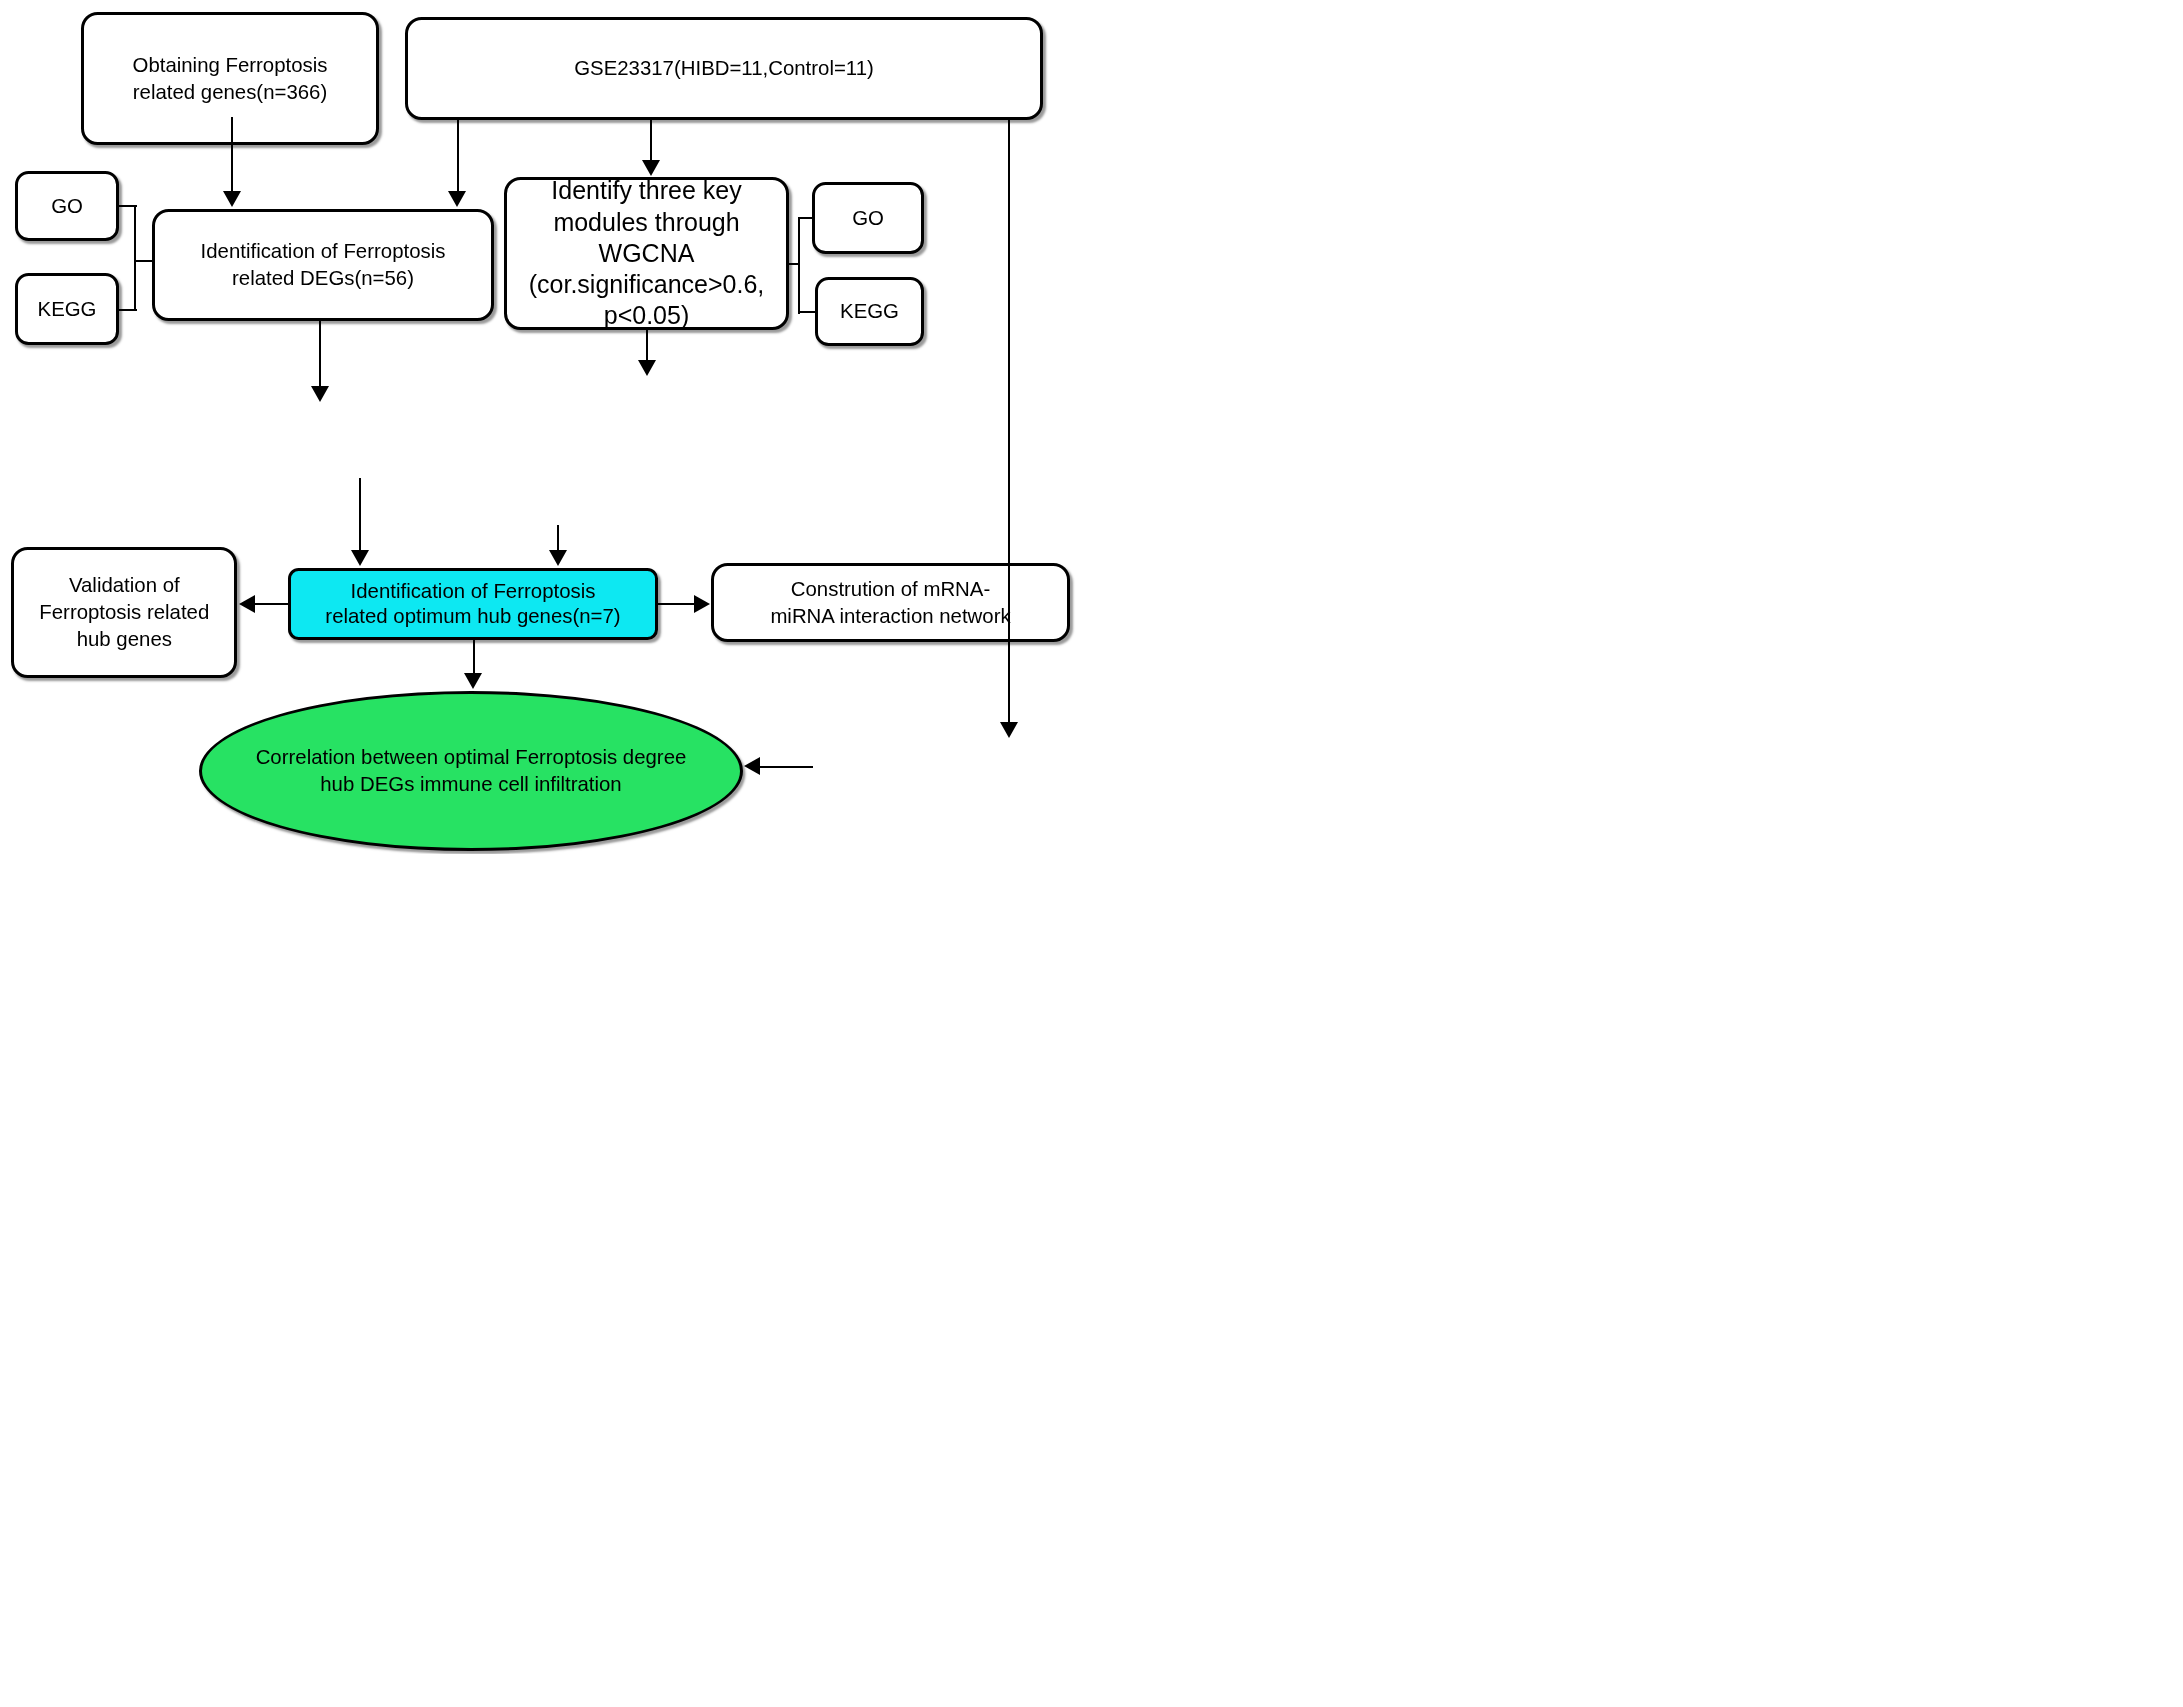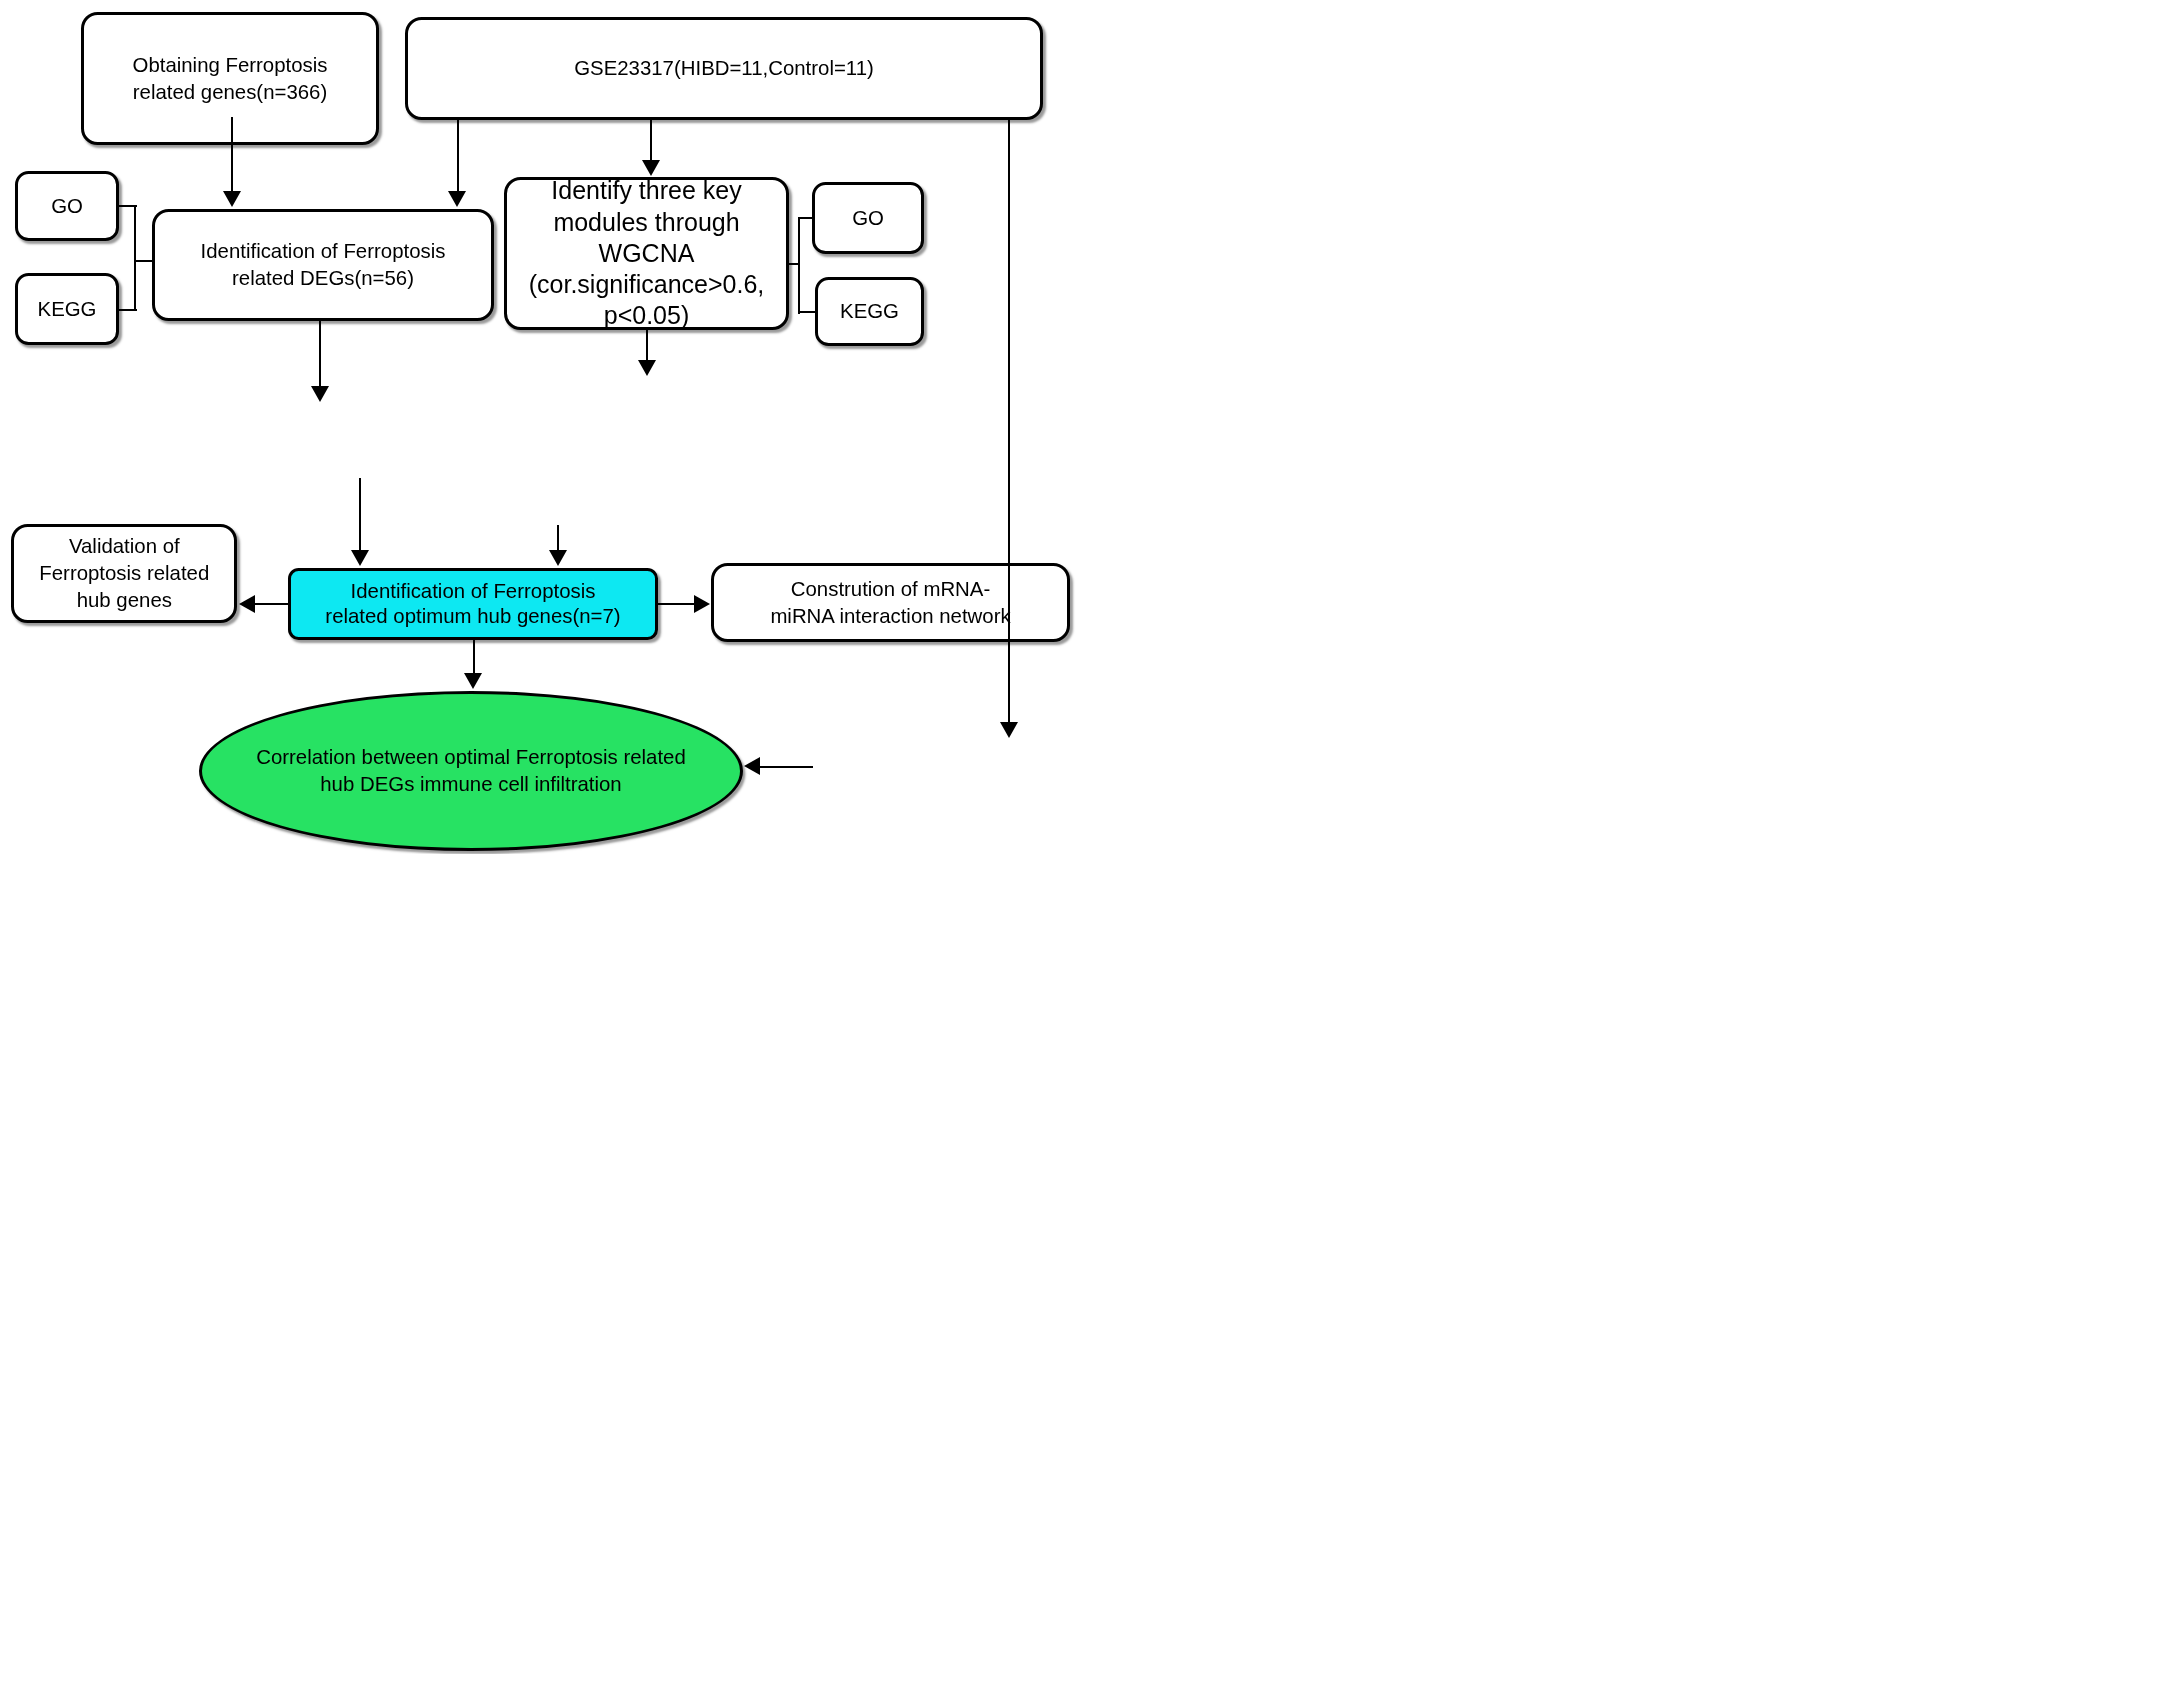--- a/index.html
+++ b/index.html
@@ -86,31 +86,31 @@
 WGCNA
 (cor.significance&gt;0.6,
 p&lt;0.05)</div>
 
   <div class="node" style="left:812px; top:182px; width:112px; height:72px; border-radius:13.6px;">GO</div>
 
   <div class="node" style="left:815px; top:277px; width:109px; height:69px; border-radius:13.6px;">KEGG</div>
 
 
 
-  <div class="node" style="left:11.3px; top:524px; width:226px; height:99px;">Validation of
+  <div class="node" style="left:11.3px; top:547px; width:226px; height:131px;">Validation of
 Ferroptosis related
 hub genes</div>
 
   <div class="node" style="left: 288px; top: 568px; width: 370px; height: 72px; border-radius: 10.6px; line-height: 1.25; background: rgb(13, 232, 242);">Identification of Ferroptosis
 related optimum  hub genes(n=7)</div>
 
   <div class="node" style="left:711px; top:563px; width:359px; height:79px;">Constrution of mRNA-
 miRNA interaction network</div>
 
-  <div class="node ellipse" style="left: 199px; top: 691px; width: 544px; height: 160px; background: rgb(39, 226, 99);">Correlation between optimal Ferroptosis related
+  <div class="node ellipse" style="left: 199px; top: 691px; width: 544px; height: 160px; background: rgb(39, 226, 99);">Correlation between optimal Ferroptosis degree
 hub DEGs immune cell infiltration</div>
 
 
   <div class="vline" style="left:231px; top:117px; height:75px;"></div>
   <div class="arr-down" style="left:223px; top:191px;"></div>
 
   <div class="vline" style="left:457px; top:119px; height:72px;"></div>
   <div class="arr-down" style="left:448px; top:191px;"></div>
 
   <div class="vline" style="left:650px; top:119px; height:42px;"></div>

